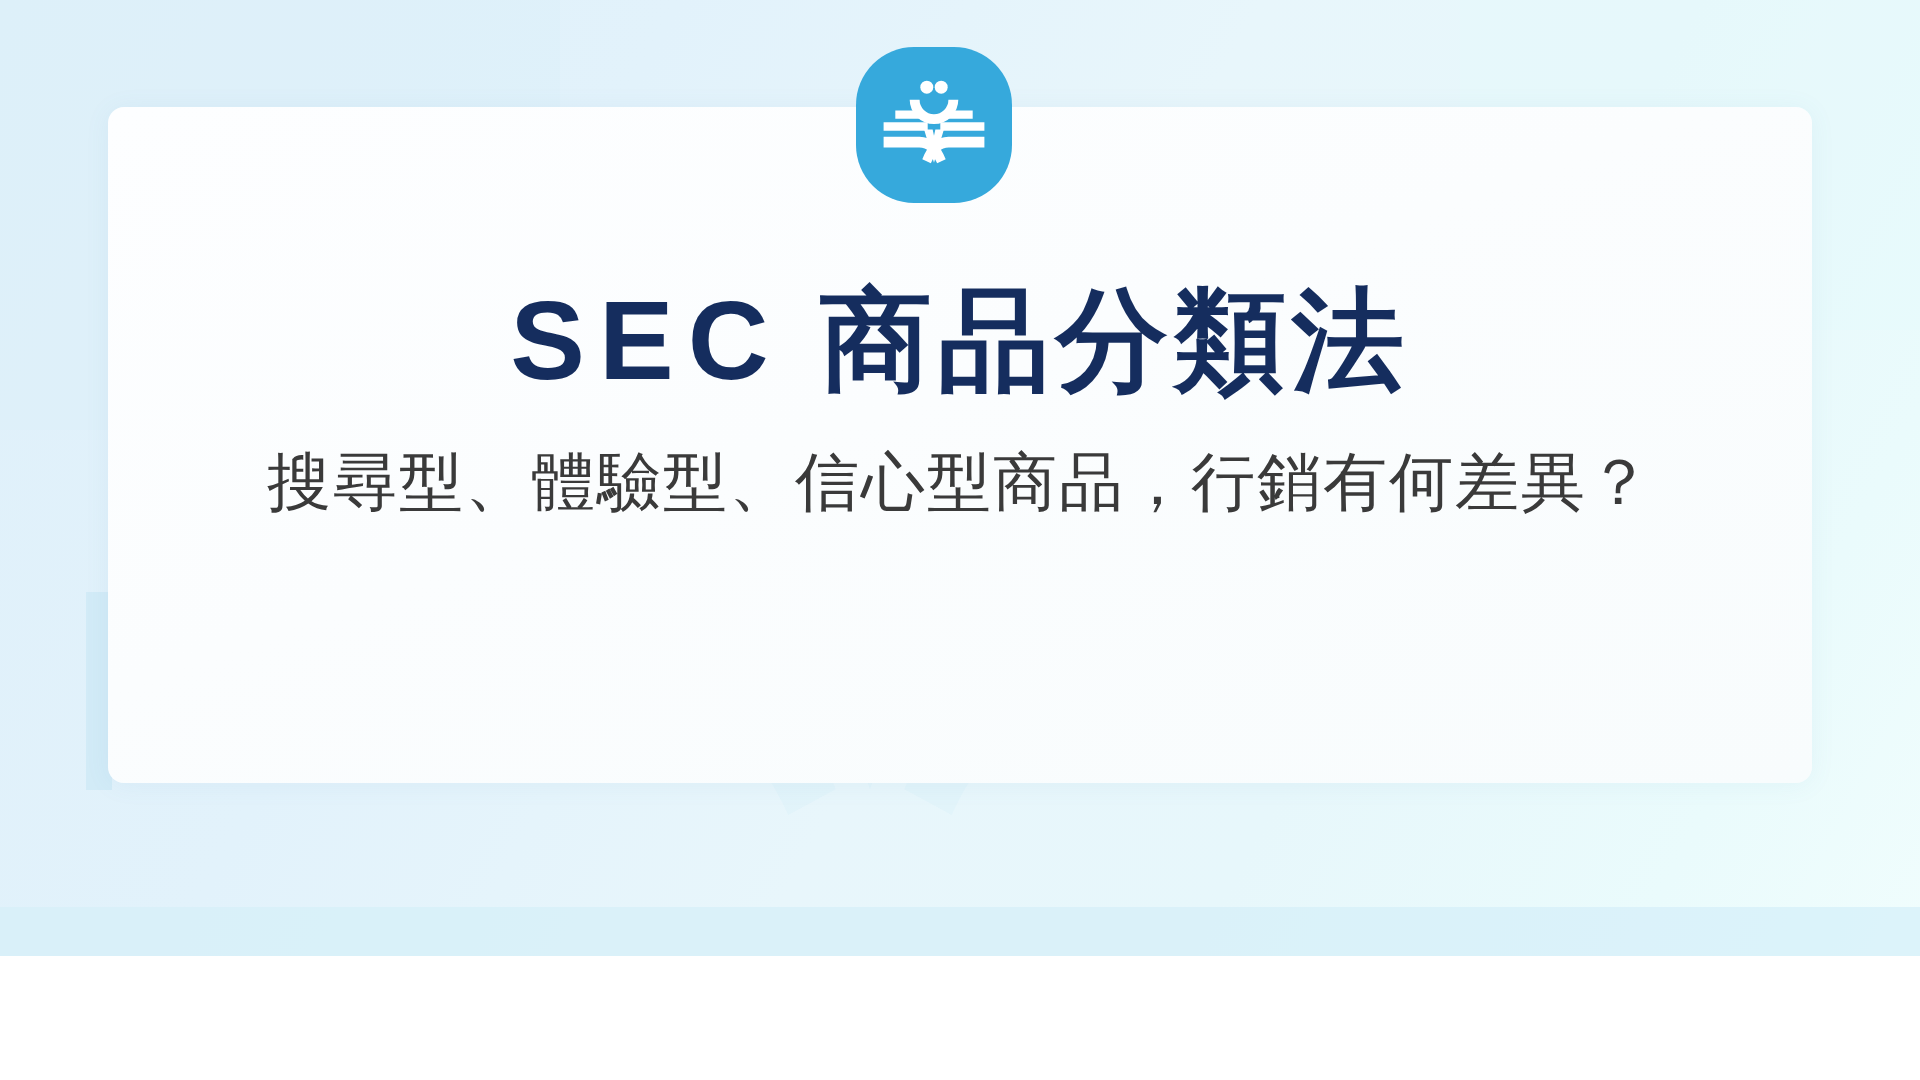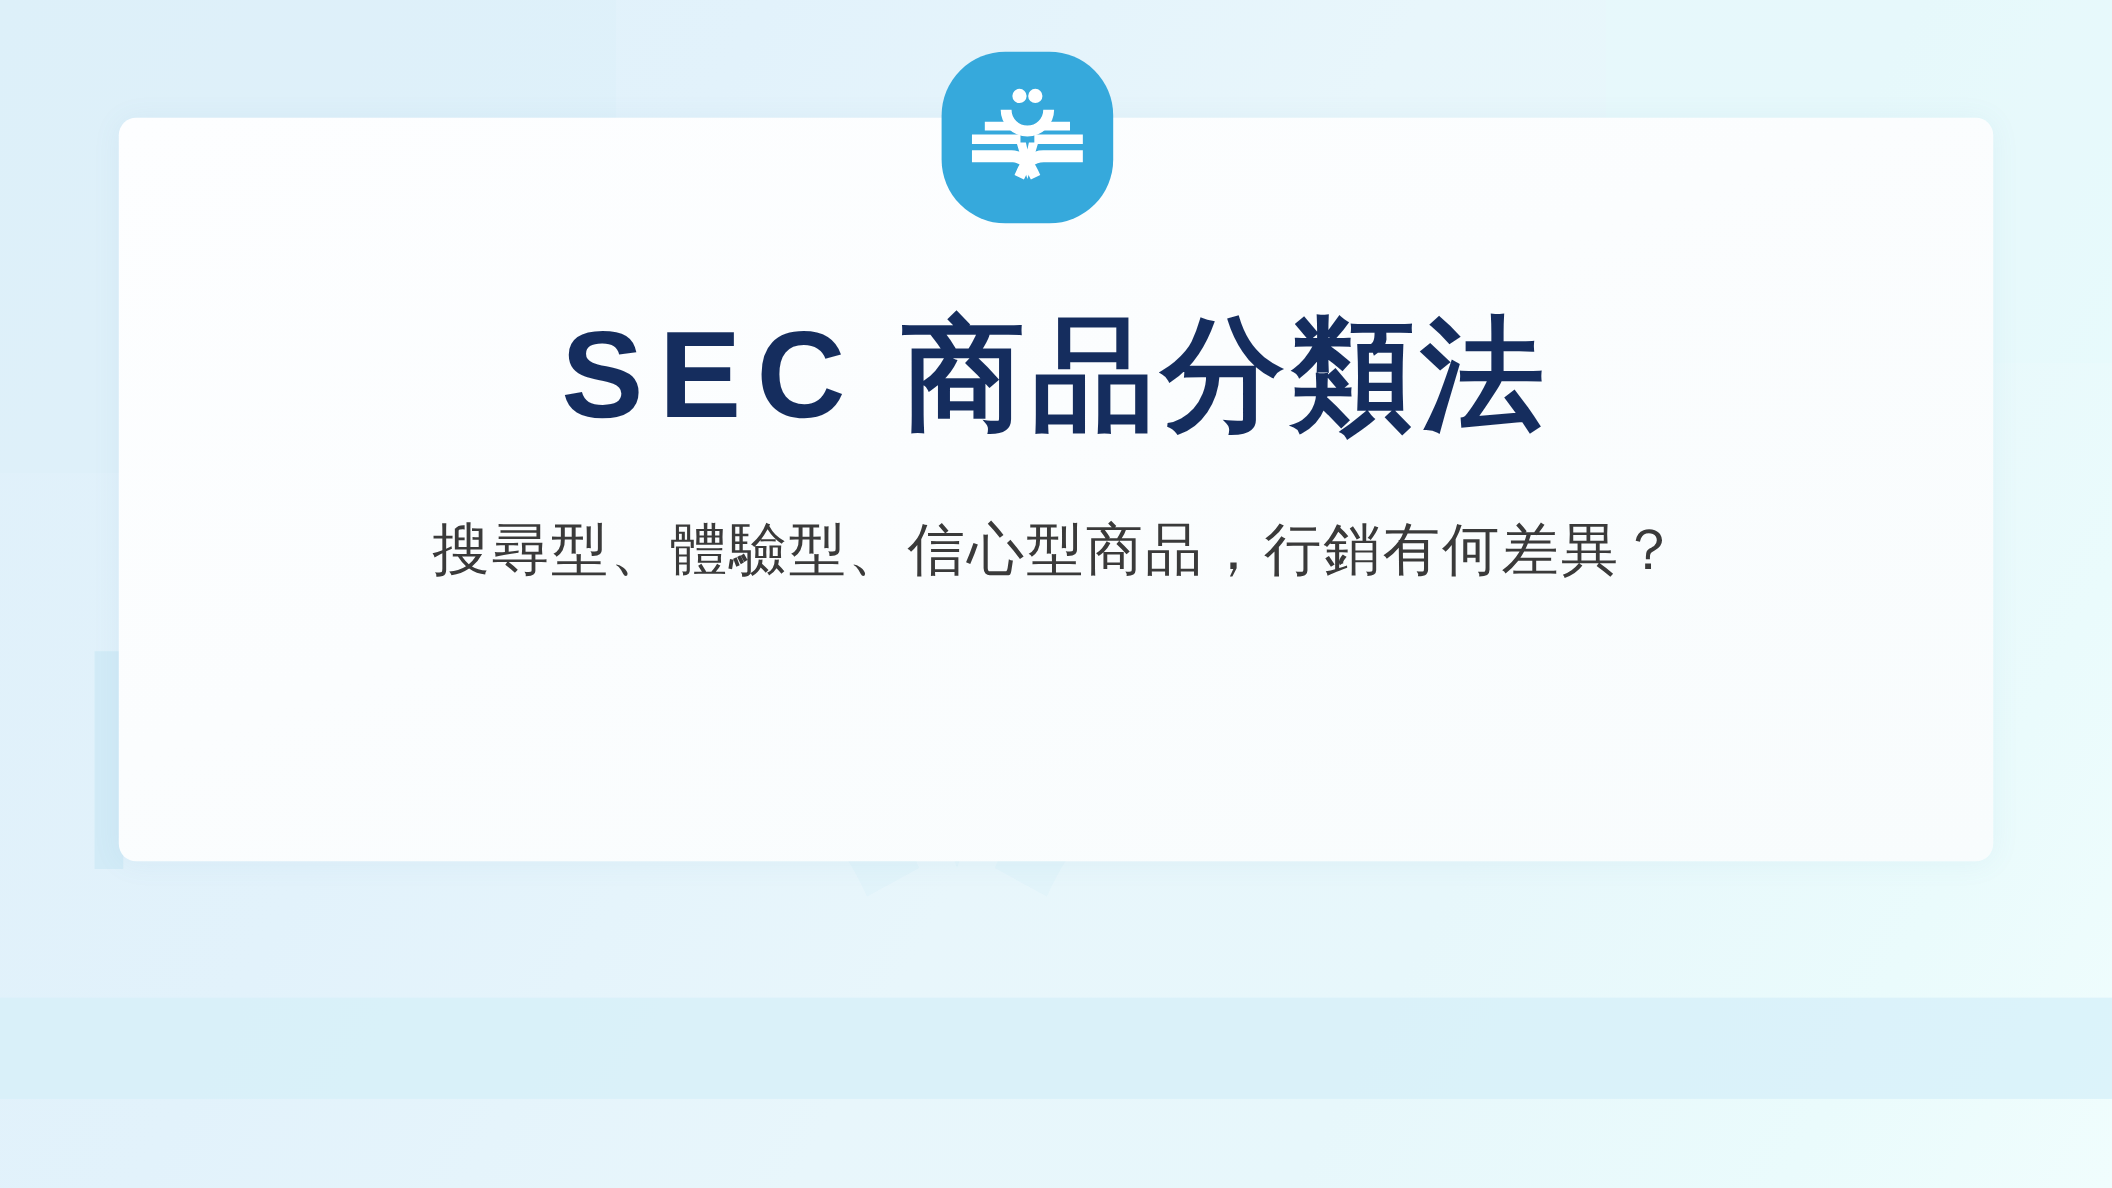--- a/index.html
+++ b/index.html
@@ -1,21 +1,21 @@
 <!DOCTYPE html>
 <html><head>
 <meta charset="utf-8">
 <style>
   * { margin:0; padding:0; box-sizing:border-box; }
   html, body {
     width:1920px; height:1080px; overflow:hidden;
     font-family:"Liberation Sans","DejaVu Sans",sans-serif;
   }
   #stage {
-    position:relative; width:1920px; height:1080px;
+    position:relative; width:1920px; height:956px;
     background:
       linear-gradient(118deg,#dff0fa 0%,#e2f2fb 28%,#e8f6fb 52%,#e7f7fb 70%,#eafbfc 88%,#f0fdfd 100%);
     overflow:hidden;
   }
 
   
   .deco { position:absolute; pointer-events:none; }
 
   
   .watermark {
@@ -80,23 +80,23 @@
     color:#152d5e;
     font-size:112px;
     font-weight:bold;
     letter-spacing:6px;
     line-height:1.15;
     white-space:nowrap;
     text-align:center;
   }
   #main-title .latin { letter-spacing:14px; }
   #subtitle {
-    margin-top:58px;
+    margin-top:32px;
     color:#3a3a3a;
-    font-size:52px;
+    font-size:64px;
     font-weight:normal;
     letter-spacing:2px;
     line-height:1.4;
     white-space:nowrap;
     text-align:center;
   }
 </style>
 </head>
 <body>
 

